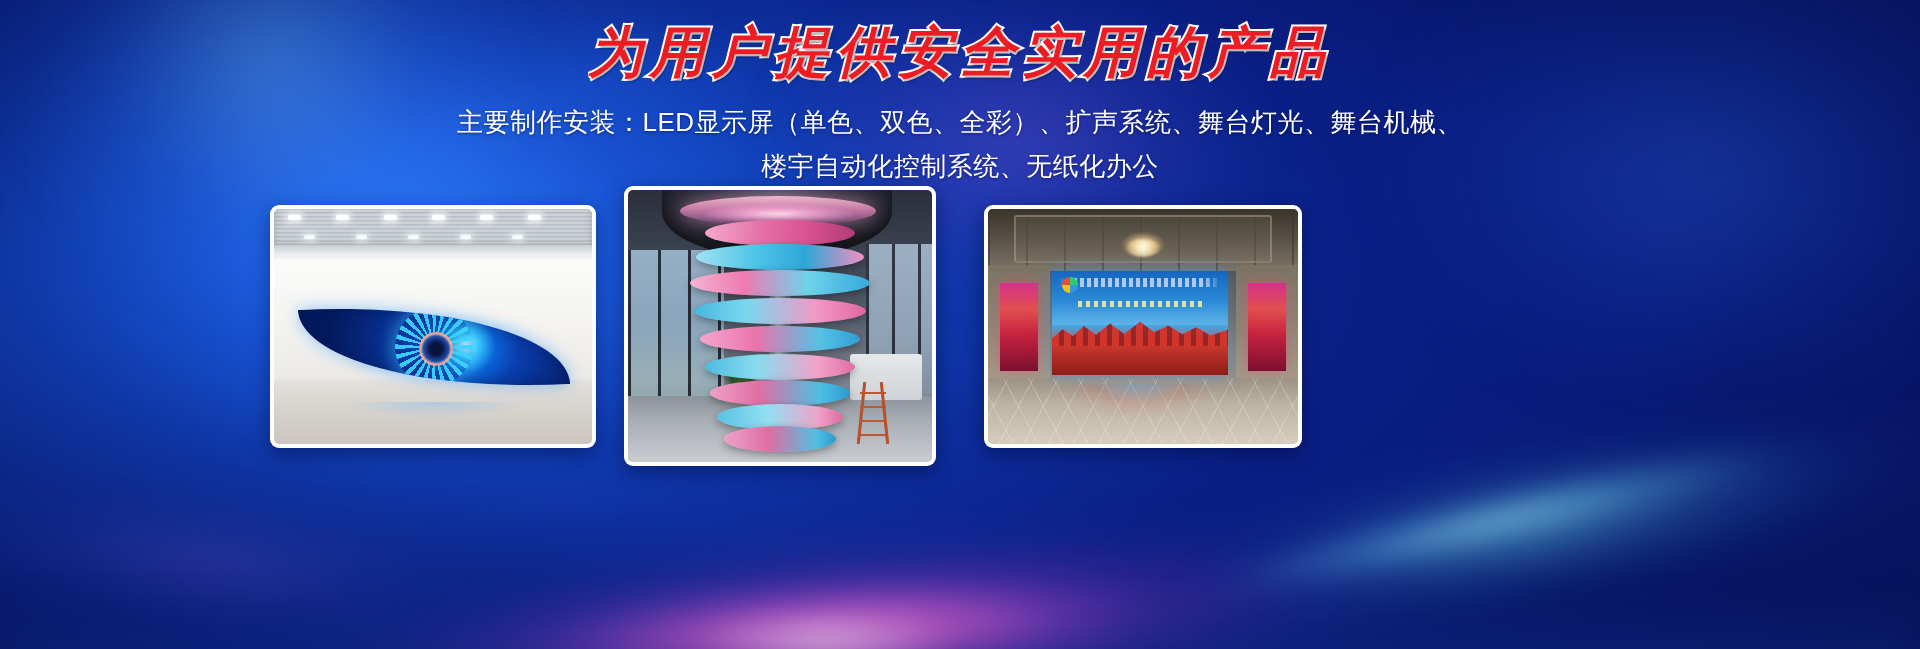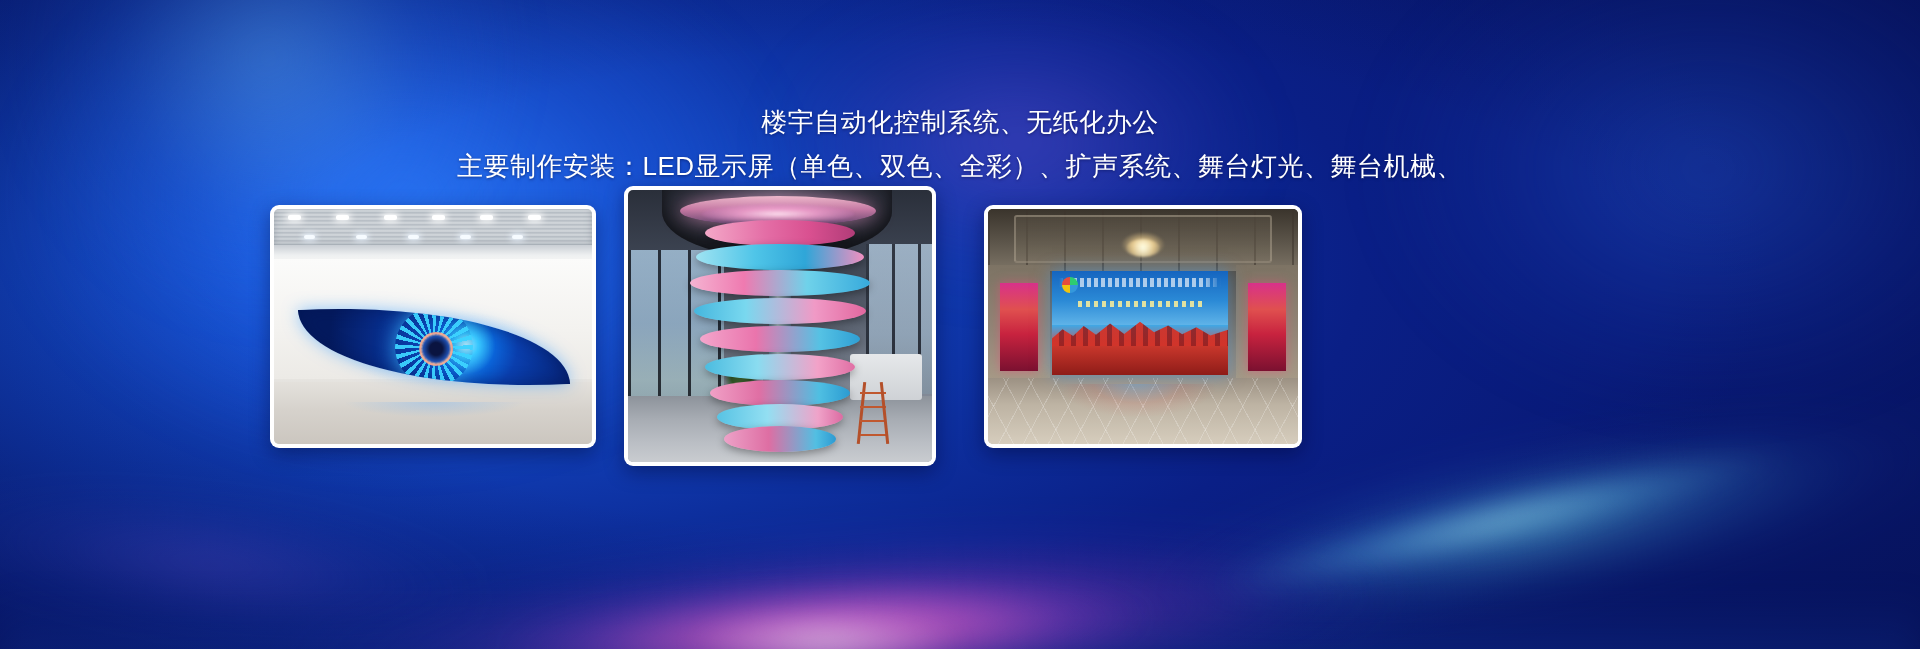--- a/index.html
+++ b/index.html
@@ -486,19 +486,20 @@
         <div class="base"></div>
         <div class="hdr"></div>
         <div class="line2"></div>
         <div class="p3-logo"></div>
       </div>
       <div class="p3-floorglow"></div>
     </div>
   </div>
 
   <div class="content">
+    <div class="headline">为用户提供安全实用的产品</div>
     <div class="subtitle">
+      <span class="line">主要制作安装：LED显示屏（单色、双色、全彩）、扩声系统、舞台灯光、舞台机械、</span>
       <span class="line">楼宇自动化控制系统、无纸化办公</span>
-      <span class="line">主要制作安装：LED显示屏（单色、双色、全彩）、扩声系统、舞台灯光、舞台机械、</span>
     </div>
   </div>
 
 </div>
 
 </body></html>

